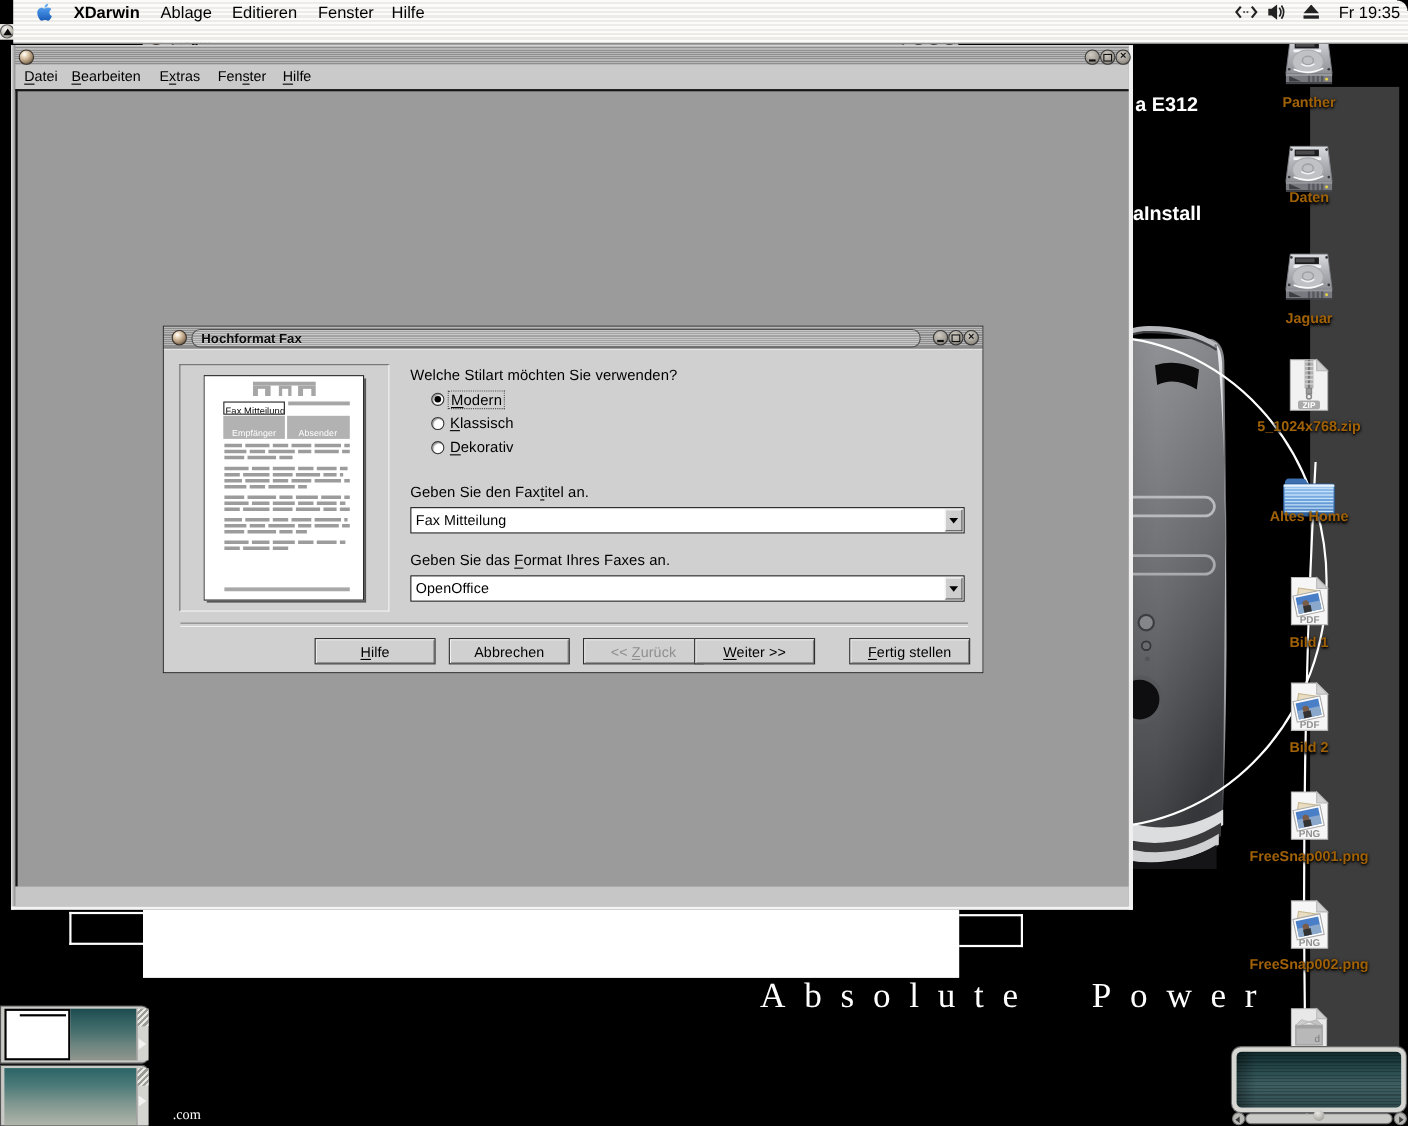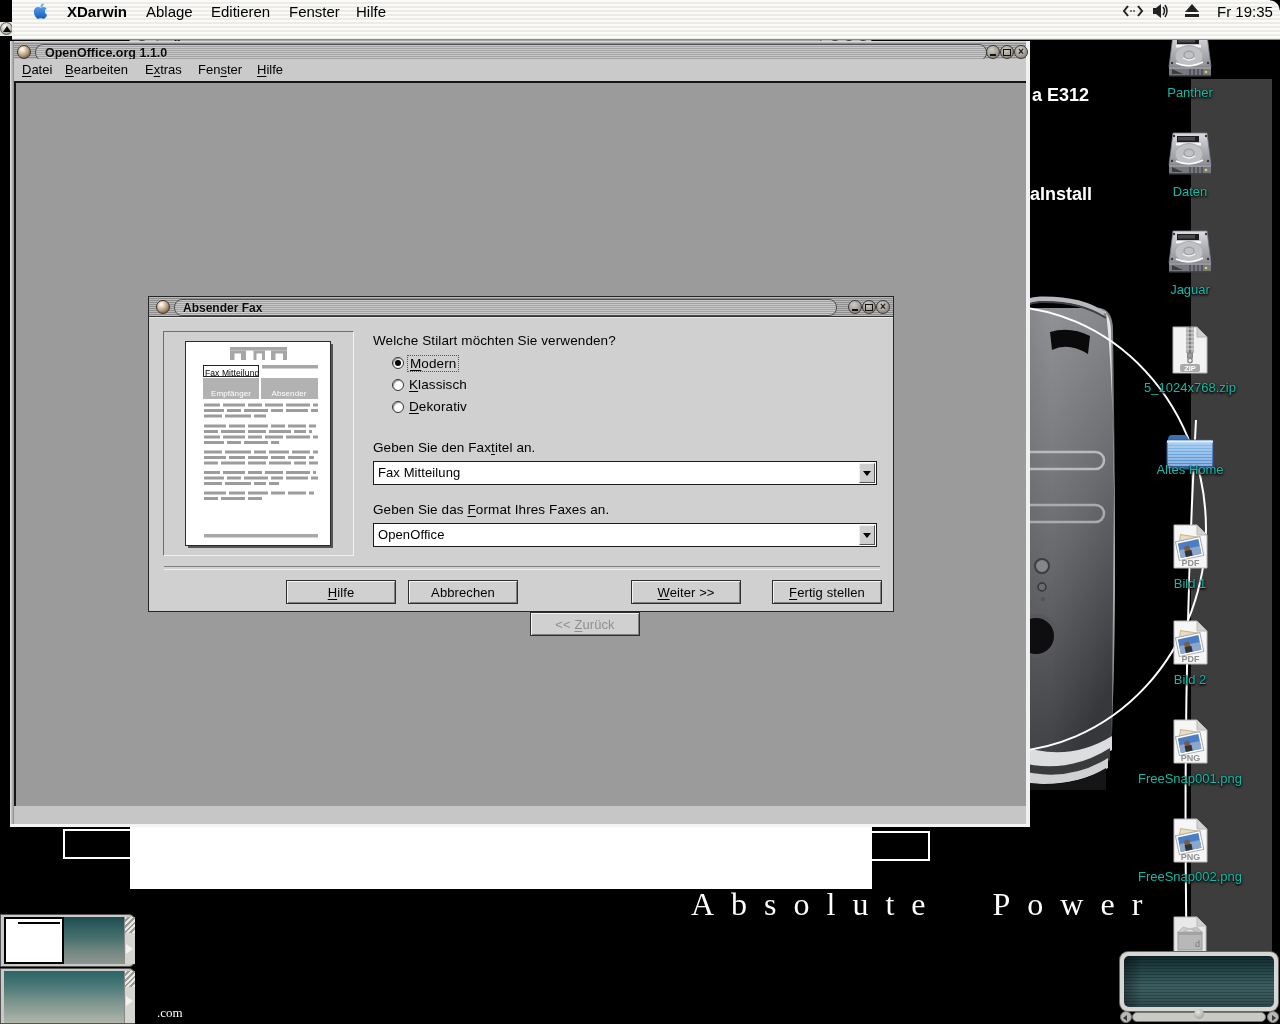--- a/index.html
+++ b/index.html
@@ -21,21 +21,21 @@
 #macbar{left:12px;top:0;width:1280px;height:40px;
   background:repeating-linear-gradient(180deg,#fbfbf9 0 2px,#ecebe7 2px 4px);
   border-bottom:1px solid #8a8a8a;box-sizing:border-box;
   font-size:15px;color:#000;}
 #macbar .mi{position:absolute;top:3px;}
 
 #lightbar{left:0;top:22px;width:1280px;height:14px;
   background:repeating-linear-gradient(180deg,#f2f1ee 0 2px,#e0dfdb 2px 4px);
   border-bottom:1px solid #5a5a5a;box-sizing:border-box;}
 
-.ilabel{position:absolute;width:160px;text-align:center;color:#14b8a6;font-size:13px;font-weight:normal;
+.ilabel{position:absolute;width:160px;text-align:center;color:#a16207;font-size:13px;font-weight:bold;
   text-shadow:0 1px 2px #000,0 1px 3px #000;}
 .ilabel2{position:absolute;color:#fff;font-size:18px;font-weight:bold;text-shadow:0 1px 2px #000;}
 
 #oowin{left:10px;top:41px;width:1020px;height:786px;background:#9b9b9b;}
 #oowin .frameL{position:absolute;left:0;top:0;width:4px;height:100%;background:linear-gradient(90deg,#e6e6e6,#8a8a8a);}
 #oowin .frameR{position:absolute;right:0;top:0;width:4px;height:100%;background:#f0f0f0;}
 #oowin .frameB{position:absolute;left:0;bottom:0;width:100%;height:3px;background:#f4f4f4;}
 #ootitle{position:absolute;left:4px;top:0;width:1012px;height:18px;border-top:1px solid #dadada;box-sizing:border-box;}
 #oomenu{position:absolute;left:4px;top:18px;width:1012px;height:22px;background:#cacaca;font-size:13px;color:#000;}
 #oomenu .m{position:absolute;top:3px;}
@@ -207,21 +207,21 @@
     <path d="M2,33 L44,33 L44,35 L2,35 Z" fill="#96989e"></path>
     <rect x="22" y="35" width="2" height="6" fill="#55575d"></rect>
       <rect x="26" y="35" width="2" height="6" fill="#55575d"></rect>
     <rect x="30" y="35" width="2" height="6" fill="#55575d"></rect>
       <rect x="34" y="35" width="2" height="6" fill="#55575d"></rect>
     <path d="M5,35 L16,40 L5,40 Z" fill="#3c3e42"></path>
     <circle cx="39" cy="38" r="1.3" fill="#e8d44a"></circle>
     <rect x="2" y="41" width="42" height="1.5" fill="#44464a"></rect>
     </svg>
   <div class="ilabel" style="left:1110px;top:85px;">Panther</div>
-  <div class="ilabel" style="left:1110px;top:184px;">Daten</div>
+  <div class="ilabel" style="left:1110px;top:172px;">Daten</div>
   <div class="ilabel" style="left:1110px;top:282px;">Jaguar</div>
   <div class="ilabel2" style="left:1032px;top:85px;">a E312</div>
   <div class="ilabel2" style="left:1030px;top:184px;">aInstall</div>
 
   <svg class="abs" style="left:1172px;top:326px;" width="36" height="48" viewBox="0 0 36 48">
     <path d="M1,1 L25,1 L35,11 L35,47 L1,47 Z" fill="#f2f2f2" stroke="#b5b5b5"></path>
     <path d="M25,1 L25,11 L35,11 Z" fill="#cfcfcf" stroke="#b5b5b5"></path>
     <rect x="14" y="1" width="8" height="26" fill="#b0b0b0"></rect>
     <rect x="17" y="1" width="2" height="26" fill="#7a7a7a"></rect>
     <path d="M14,3 h8 M14,7 h8 M14,11 h8 M14,15 h8 M14,19 h8 M14,23 h8" stroke="#d8d8d8" stroke-width="1.2"></path>
@@ -351,23 +351,20 @@
   </div>
 
   <div class="abs" style="left:872px;top:22px;width:4px;height:15px;background:#000;"></div>
 
   <div id="oowin" class="abs">
     <div class="frameL"></div>
       <div class="frameR"></div>
       <div class="frameB"></div>
     <div id="ootitle" class="tstripe">
       <div class="sphere" style="position:absolute;left:3px;top:3px;width:12px;height:12px;"></div>
-      <div class="capsule" style="position:absolute;left:21px;top:2px;width:950px;height:15px;">
-        <span style="font-size:12.5px;padding-left:9px;">OpenOffice.org 1.1.0</span>
-      </div>
       <div class="wbtn" style="left:972px;top:3px;width:12px;height:12px;">
           <div style="width:6px;height:2px;background:#111;margin-top:5px;"></div>
         </div>
       <div class="wbtn" style="left:986px;top:3px;width:12px;height:12px;">
           <div style="width:6px;height:5px;border:1.5px solid #111;"></div>
         </div>
       <div class="wbtn" style="left:1000px;top:3px;width:12px;height:12px;">
           <span style="font-size:10px;font-weight:bold;color:#111;line-height:10px;">×</span>
         </div>
     </div>
@@ -379,21 +376,21 @@
       <span class="m" style="left:243px;"><u>H</u>ilfe</span>
     </div>
     <div id="oocontent"></div>
     <div id="oobottom"></div>
   </div>
 
   <div id="dlg" class="abs">
     <div id="dlgtitle" class="tstripe">
       <div class="sphere" style="position:absolute;left:7px;top:3px;width:12px;height:12px;"></div>
       <div class="capsule" style="position:absolute;left:25px;top:2px;width:661px;height:15px;">
-        <span style="font-size:12px;padding-left:8px;">Absender Fax</span>
+        <span style="font-size:12px;padding-left:8px;">Hochformat Fax</span>
       </div>
       <div class="wbtn" style="left:699px;top:3px;width:12px;height:12px;">
           <div style="width:6px;height:2px;background:#111;margin-top:5px;"></div>
         </div>
       <div class="wbtn" style="left:713px;top:3px;width:12px;height:12px;">
           <div style="width:6px;height:5px;border:1.5px solid #111;"></div>
         </div>
       <div class="wbtn" style="left:727px;top:3px;width:12px;height:12px;">
           <span style="font-size:10px;font-weight:bold;color:#111;line-height:10px;">×</span>
         </div>
@@ -466,21 +463,21 @@
       </div>
 
       <div style="position:absolute;left:15px;top:248px;width:716px;height:2px;border-top:1px solid #808080;border-bottom:1px solid #f0f0f0;"></div>
 
       <div class="pbtn" style="left:137px;top:262px;">
           <span><u>H</u>ilfe</span>
         </div>
       <div class="pbtn" style="left:259px;top:262px;">
           <span>Abbrechen</span>
         </div>
-      <div class="pbtn" style="left:381px;top:262px;color:#8f8f8f;margin-top:32px;">
+      <div class="pbtn" style="left:381px;top:262px;color:#8f8f8f;">
           <span>&lt;&lt; <u>Z</u>urück</span>
         </div>
       <div class="pbtn" style="left:482px;top:262px;">
           <span><u>W</u>eiter &gt;&gt;</span>
         </div>
       <div class="pbtn" style="left:623px;top:262px;">
           <span><u>F</u>ertig stellen</span>
         </div>
     </div>
   </div>

